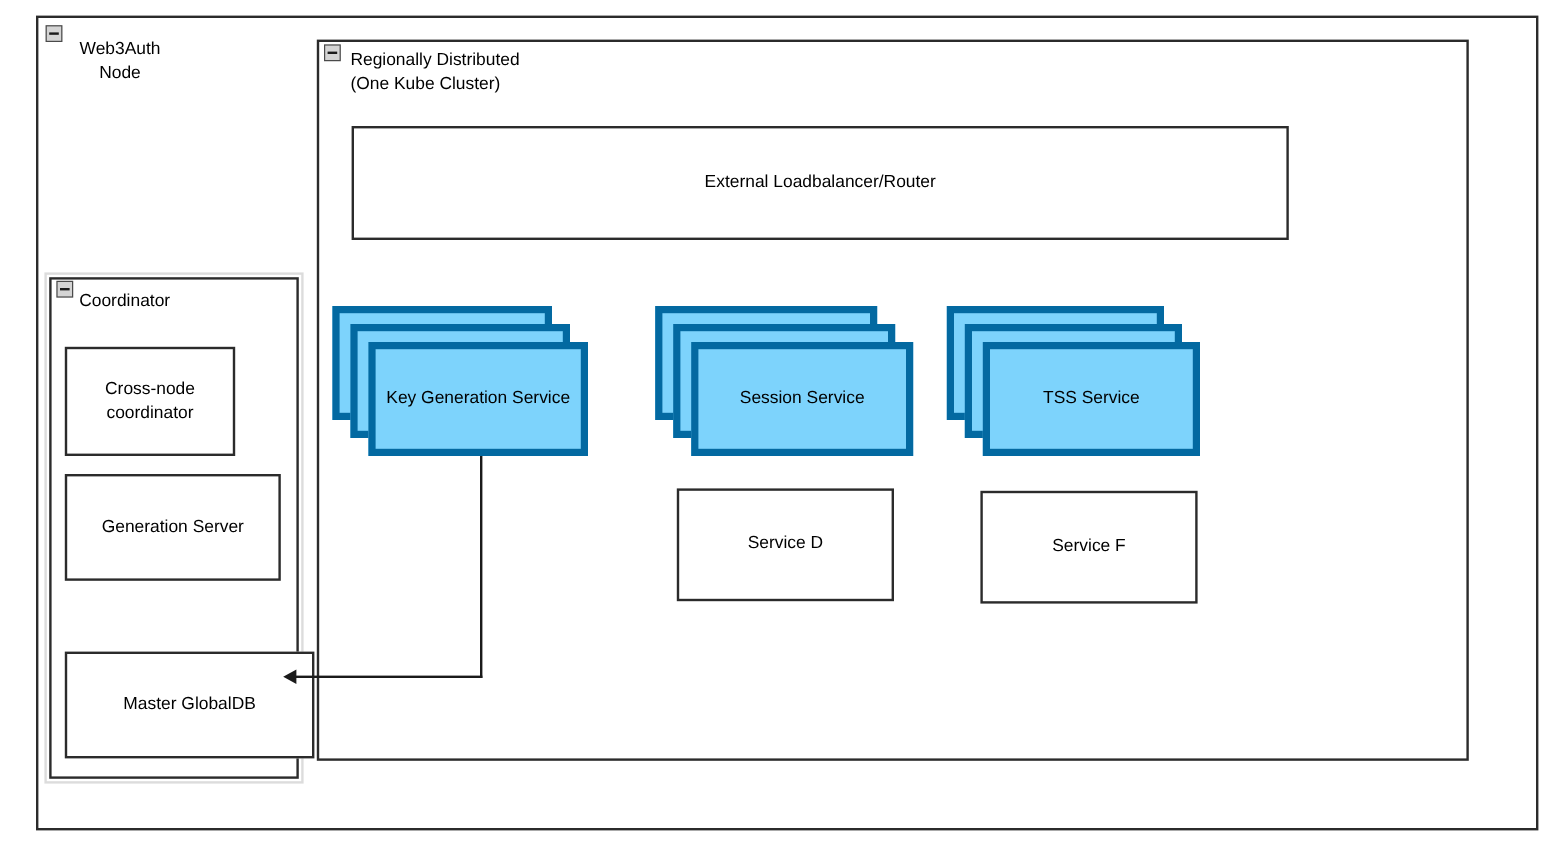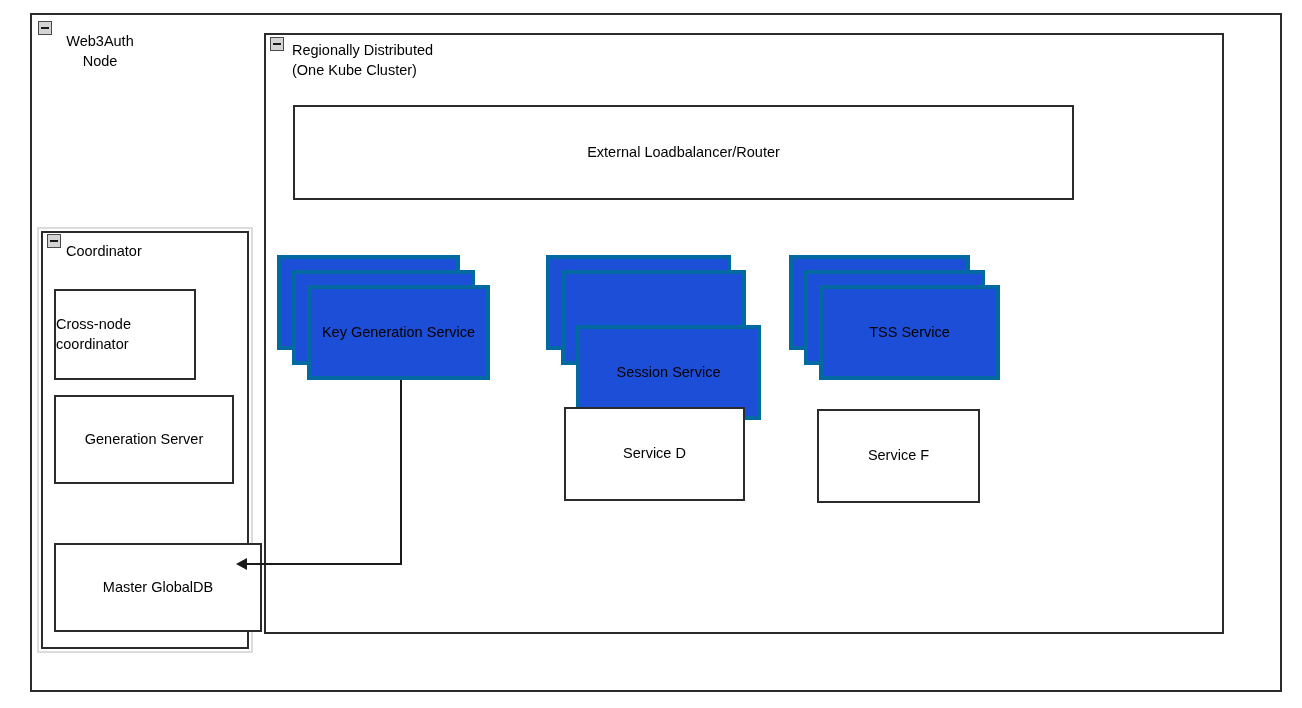--- a/index.html
+++ b/index.html
@@ -32,20 +32,21 @@
     box-shadow: 0 0 0 2px #ffffff, 0 0 0 4px #dcdcdc;
   }
   .node-box {
     position: absolute;
     background: #ffffff;
     border: 2px solid #2b2b2b;
     box-sizing: border-box;
     display: flex;
     align-items: center;
     justify-content: center;
+    text-align: center;
     font-size: 14.5px;
     line-height: 1.32;
     color: #000000;
   }
 
   
   .collapse-icon {
     position: absolute;
     width: 14px;
     height: 14px;
@@ -72,22 +73,22 @@
     white-space: pre-line;
     text-align: center;
   }
 
   
   .stack {
     position: absolute;
   }
   .stack .layer {
     position: absolute;
-    background: #1d4ed8;
-    border: 4px solid #0369a1;
+    background: #7dd3fc;
+    border: 6px solid #0369a1;
     box-sizing: border-box;
   }
   .stack .layer.l1 { left: 0px;  top: 0px;  }
   .stack .layer.l2 { left: 15px; top: 15px; }
   .stack .layer.face {
     left: 30px;
     top: 30px;
     display: flex;
     align-items: center;
     justify-content: center;
@@ -138,32 +139,32 @@
   <div class="stack" style="left:277px; top:255px; width:213px; height:125px;">
     <div class="layer l1" style="width:183px; height:95px;"></div>
     <div class="layer l2" style="width:183px; height:95px;"></div>
     <div class="layer face" style="width:183px; height:95px;">Key Generation
 Service</div>
   </div>
 
   <div class="stack" style="left:546px; top:255px; width:215px; height:125px;">
     <div class="layer l1" style="width:185px; height:95px;"></div>
     <div class="layer l2" style="width:185px; height:95px;"></div>
-    <div class="layer face" style="width:185px; height:95px;margin-top:40px;">Session Service</div>
+    <div class="layer face" style="width:185px; height:95px;">Session Service</div>
   </div>
 
   <div class="stack" style="left:789px; top:255px; width:217px; height:125px;">
     <div class="layer l1" style="width:181px; height:95px;"></div>
     <div class="layer l2" style="width:181px; height:95px;"></div>
     <div class="layer face" style="width:181px; height:95px;">TSS Service</div>
   </div>
 
   <div class="node-box" style="left:564px; top:407px; width:181px; height:94px;">Service D</div>
 
-  <div class="node-box" style="left:817px; top:409px; width:163px; height:94px;">Service F</div>
+  <div class="node-box" style="left:817px; top:409px; width:181px; height:94px;">Service F</div>
 
   <div class="container-box selected" style="left:41px; top:231px; width:208px; height:418px;"></div>
 
   <div class="collapse-icon" style="left:47px; top:234px;">
     <span class="bar"></span>
   </div>
 
   <div class="container-title" style="left:66px; top:242px; width:140px; text-align:left;">Coordinator</div>
 
   <div class="node-box" style="left:54px; top:289px; width:142px; height:91px;">Cross-node

